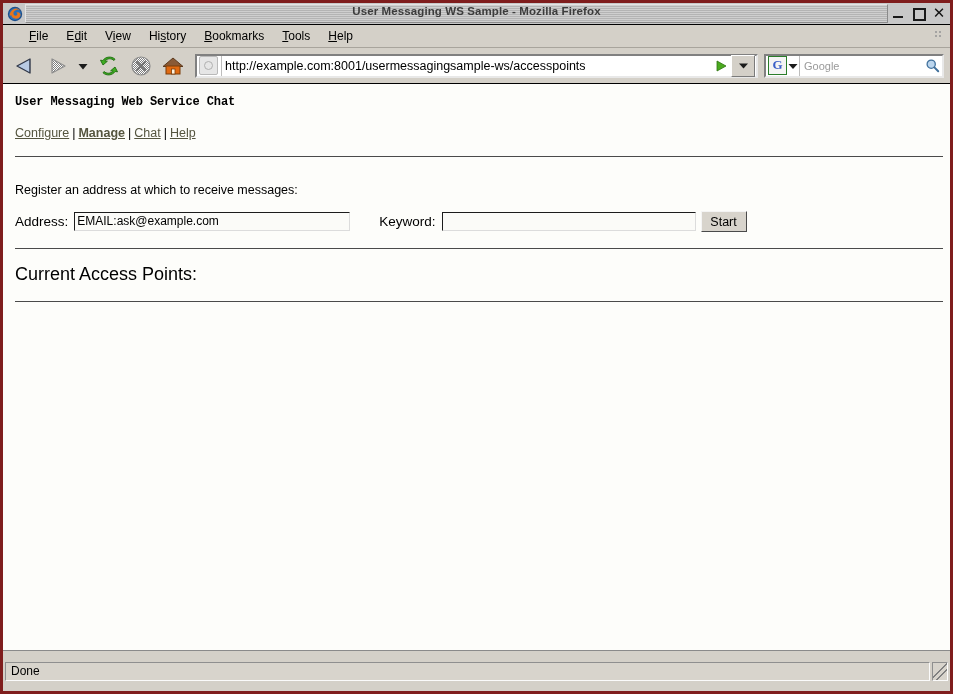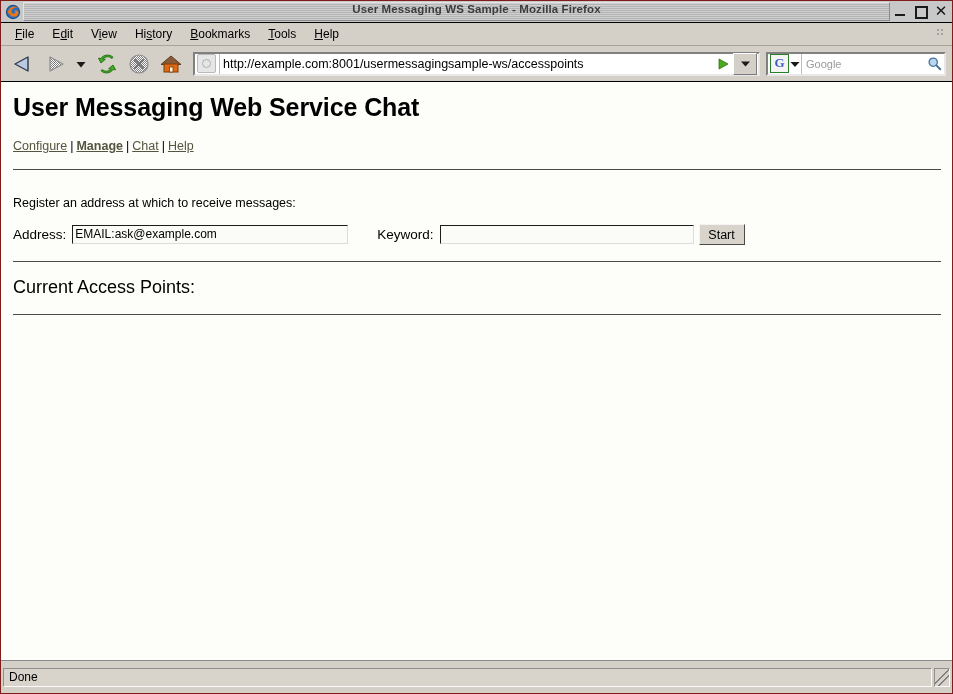--- a/index.html
+++ b/index.html
@@ -12,21 +12,21 @@
     overflow: hidden;
   }
 
   
   #window {
     position: absolute;
     left: 0; top: 0;
     width: 953px; height: 694px;
     background: #22c55e;
     box-sizing: border-box;
-    border: 1px solid #7f1d1d;
+    border: 3px solid #7f1d1d;
     display: flex;
     flex-direction: column;
   }
 
   
   .titlebar {
     height: 21px;
     display: flex;
     align-items: center;
     background: #c8c8c8;
@@ -101,21 +101,21 @@
     font-family: "DejaVu Sans", sans-serif;
     width: 14px;
   }
 
   
   .menubar {
     height: 22px;
     background: #d4d0c8;
     display: flex;
     align-items: center;
-    padding-left: 14px;
+    padding-left: 26px;
     flex: none;
     border-bottom: 1px solid #a8a49c;
     position: relative;
   }
   .menuitem {
     font-size: 12px;
     color: #000;
     padding: 2px 9px 2px 0;
     margin-right: 9px;
     cursor: default;
@@ -258,25 +258,25 @@
   .content {
     flex: 1;
     background: #fdfdfa;
     position: relative;
     overflow: hidden;
     border-bottom: 1px solid #8a8a8a;
     padding: 0 12px;
     box-sizing: border-box;
   }
   .page-h1 {
-    font-size: 25px;
+    font-size: 12px;
     font-weight: bold;
     color: #000;
     margin: 11px 0 0 0;
-    font-family: Liberation Sans, sans-serif;
+    font-family: Liberation Mono, monospace;
     letter-spacing: -0.1px;
   }
   .navlinks {
     margin-top: 17px;
     font-size: 12.5px;
     color: #000;
     white-space: nowrap;
   }
   .navlinks a {
     color: #55553f;
@@ -337,21 +337,21 @@
     cursor: default;
   }
   .section-label {
     font-size: 18px;
     color: #000;
     margin-top: 15px;
   }
 
   
   .statusbar {
-    height: 32px;
+    height: 40px;
     background: #d4d0c8;
     flex: none;
     display: flex;
     align-items: center;
     box-sizing: border-box;
     padding: 0 2px;
   }
   .status-panel {
     flex: 1;
     height: 19px;

